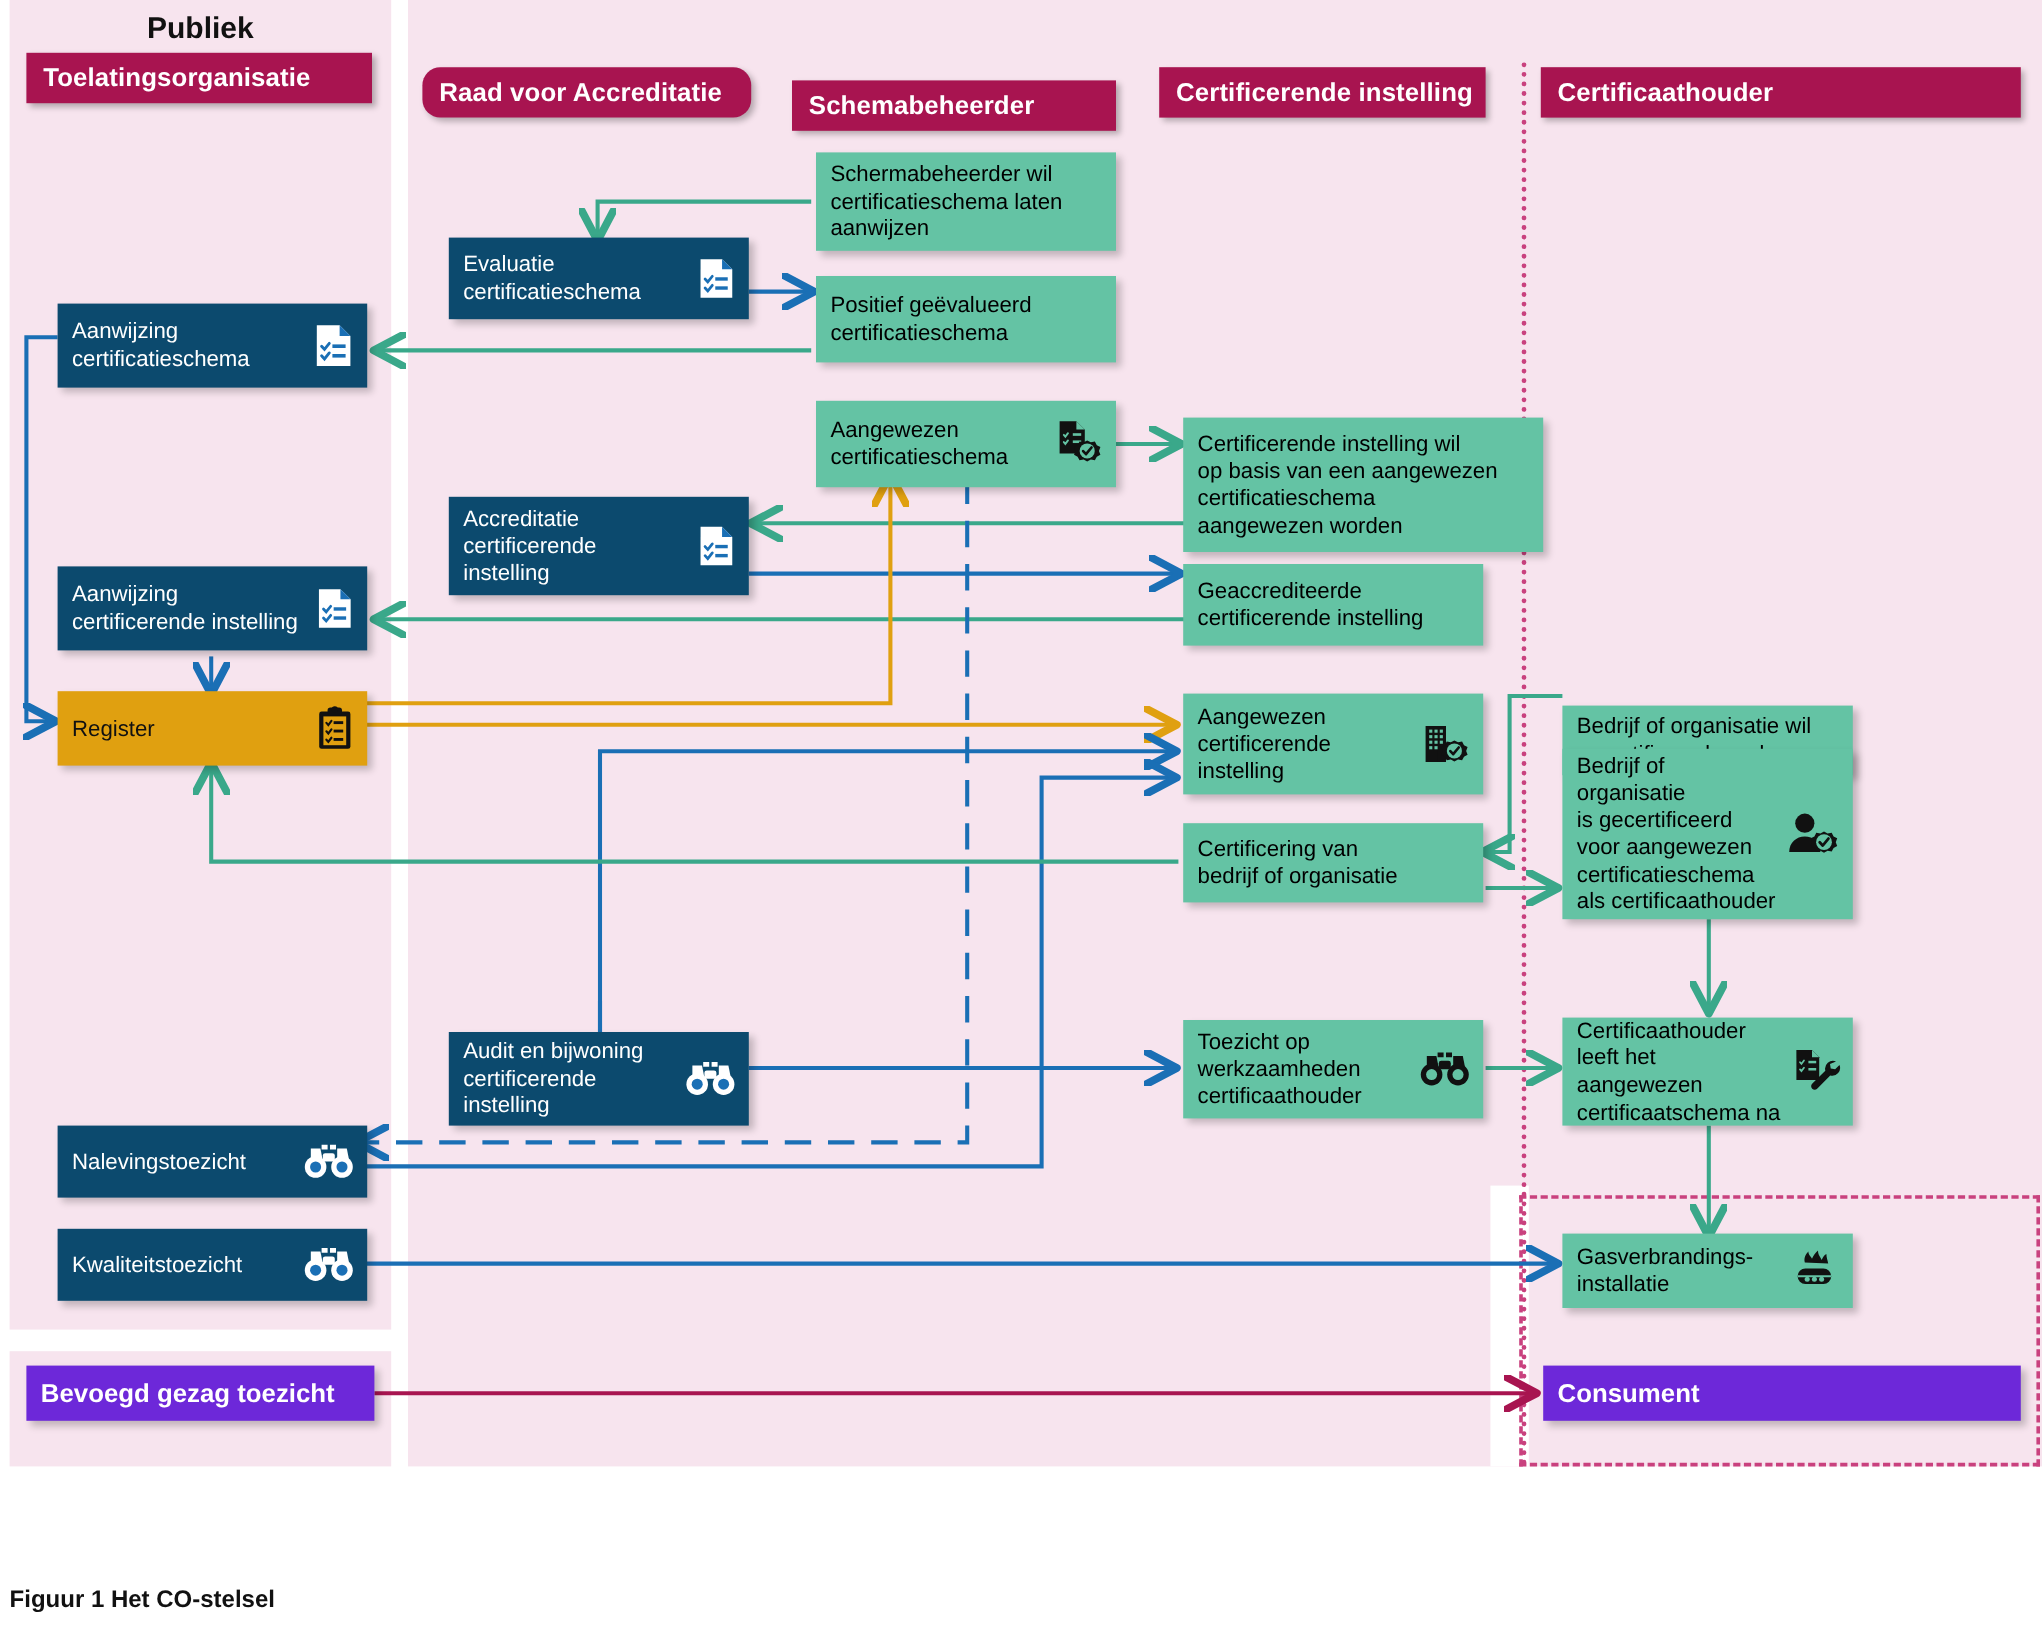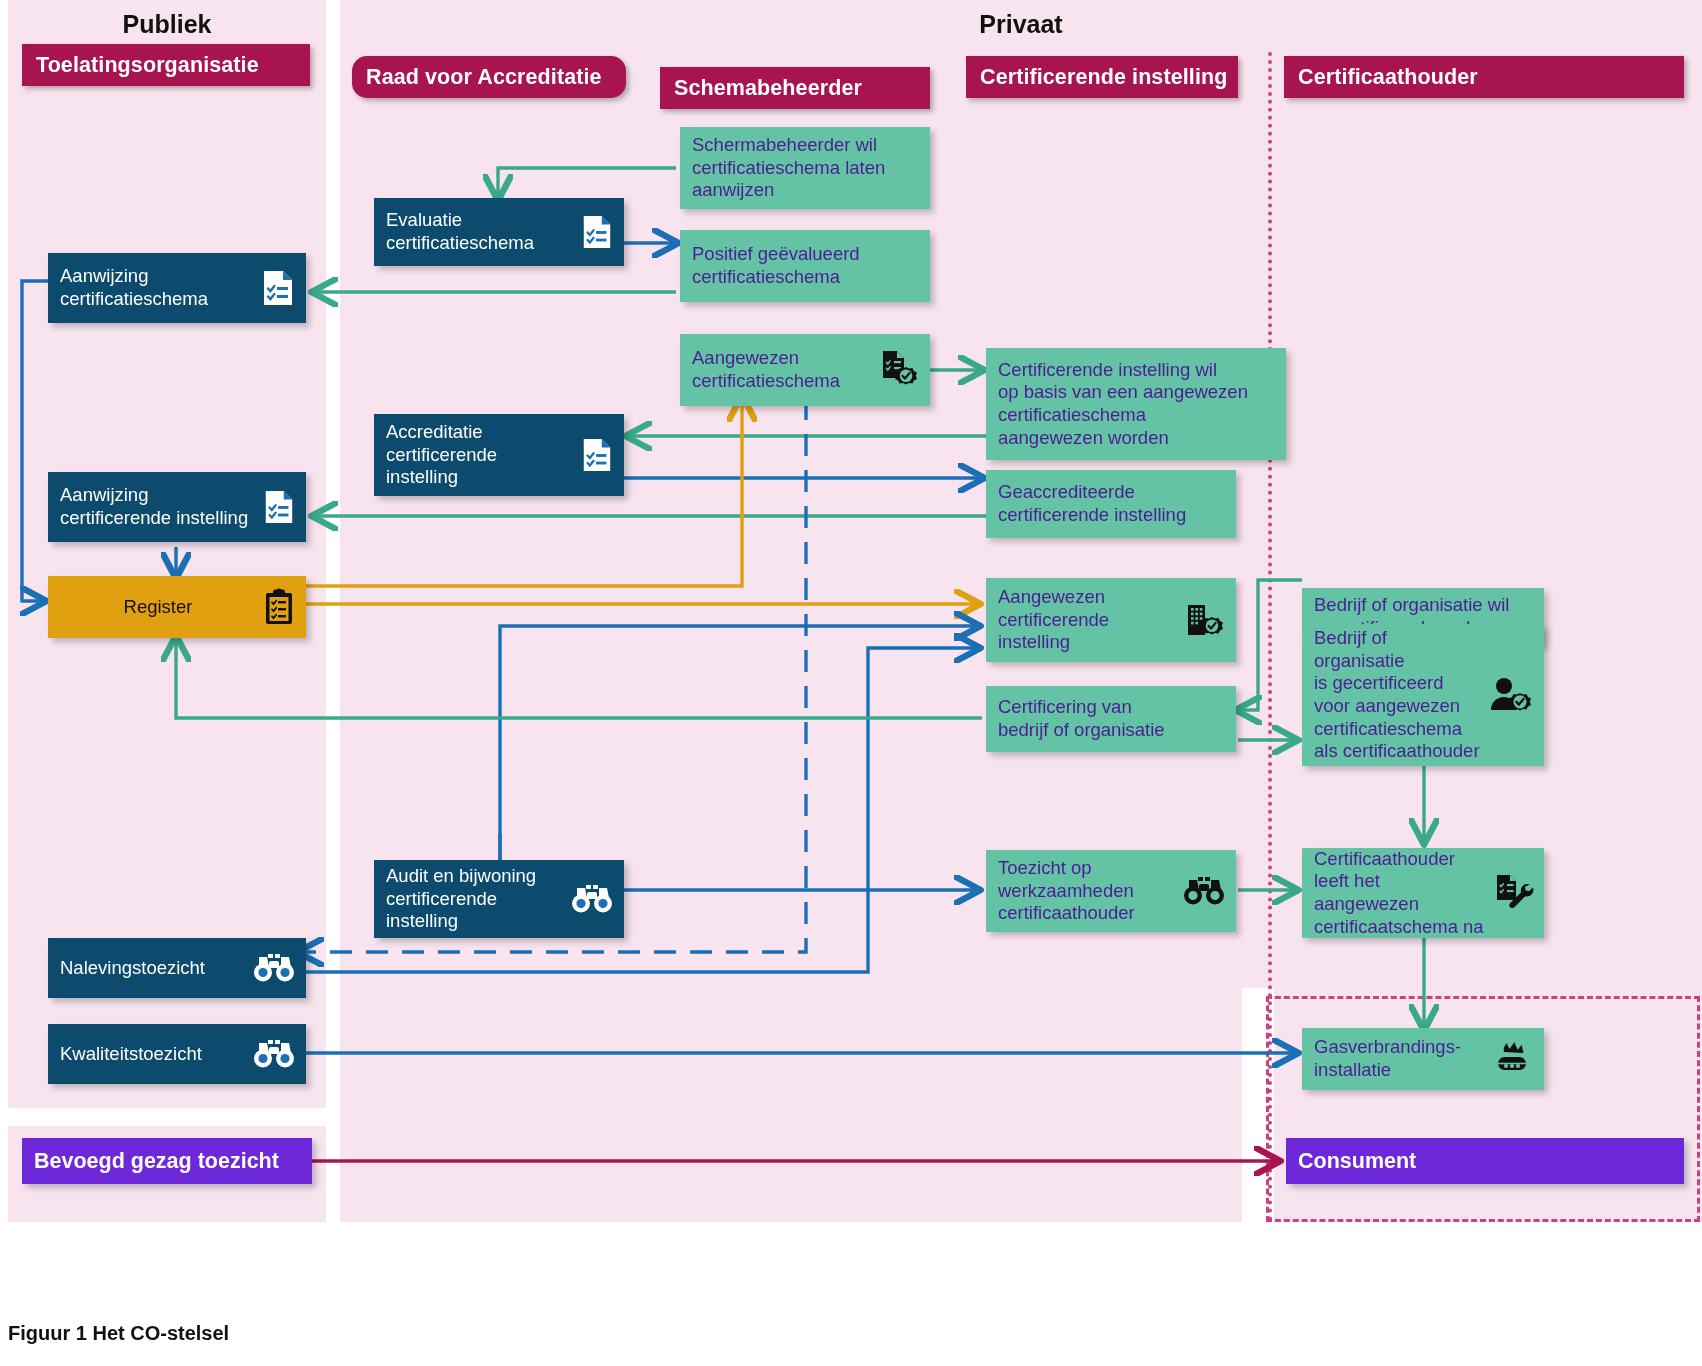--- a/index.html
+++ b/index.html
@@ -25,22 +25,22 @@
   .hdr{position:absolute;background:#a81450;color:#fff;font-weight:bold;font-size:21.5px;
        display:flex;align-items:center;padding-left:14px;box-sizing:border-box;height:42px;
        box-shadow:3px 3px 5px rgba(0,0,0,.28);letter-spacing:.1px;}
 
   
   .node{position:absolute;box-sizing:border-box;display:flex;align-items:center;
         box-shadow:4px 4px 6px rgba(0,0,0,.22);padding:6px 10px 6px 12px;}
   .node .lbl{font-size:18.5px;line-height:1.22;white-space:pre-line;flex:1 1 auto;}
   .node .ic{flex:0 0 auto;margin-left:6px;display:flex;align-items:center;justify-content:center;}
   .blue{background:#0c4a6e;color:#ffffff;}
-  .green{background:#64c3a4;color:#4c1d95;}
-  .gold{background:#e0a010;color:#111111;text-align:center;}
+  .green{background:#64c3a4;color:#000000;}
+  .gold{background:#e0a010;color:#111111;}
   .maroon{background:#6d28d9;color:#ffffff;font-weight:bold;font-size:21.5px;}
 
   
   svg#wires{position:absolute;left:0;top:0;width:1702px;height:1366px;pointer-events:none;}
 
   
   .caption{position:absolute;left:8px;top:1322px;font-size:20px;font-weight:bold;color:#111;}
 </style>
 </head>
 <body>
@@ -50,21 +50,20 @@
   <div class="panel panel-publiek"></div>
   <div class="panel panel-privaat"></div>
   <div class="panel panel-bevoegd"></div>
 
   <div class="white-gap" style="left:1242px;top:988px;width:32px;height:234px;"></div>
 
   <div class="dotted-divider"></div>
   <div class="consument-zone"></div>
 
   <div class="grouptitle" style="left:8px;top:10px;width:318px;">Publiek</div>
-  <div class="grouptitle" style="left:340px;top:10px;width:1362px;">Privaat</div>
 
   <div class="hdr" style="left:22px;top:44px;width:288px;">Toelatingsorganisatie</div>
   <div class="hdr" style="left:352px;top:56px;width:274px;border-radius:15px;">Raad voor Accreditatie</div>
   <div class="hdr" style="left:660px;top:56px;width:270px;margin-top:11px;">Schemabeheerder</div>
   <div class="hdr" style="left:966px;top:56px;width:272px;">Certificerende instelling</div>
   <div class="hdr" style="left:1284px;top:56px;width:400px;">Certificaathouder</div>
 
   <svg id="wires" viewBox="0 0 1702 1366">
     <defs>
       <marker id="ah-teal" markerWidth="9" markerHeight="9" refX="7.2" refY="4.5" orient="auto">

